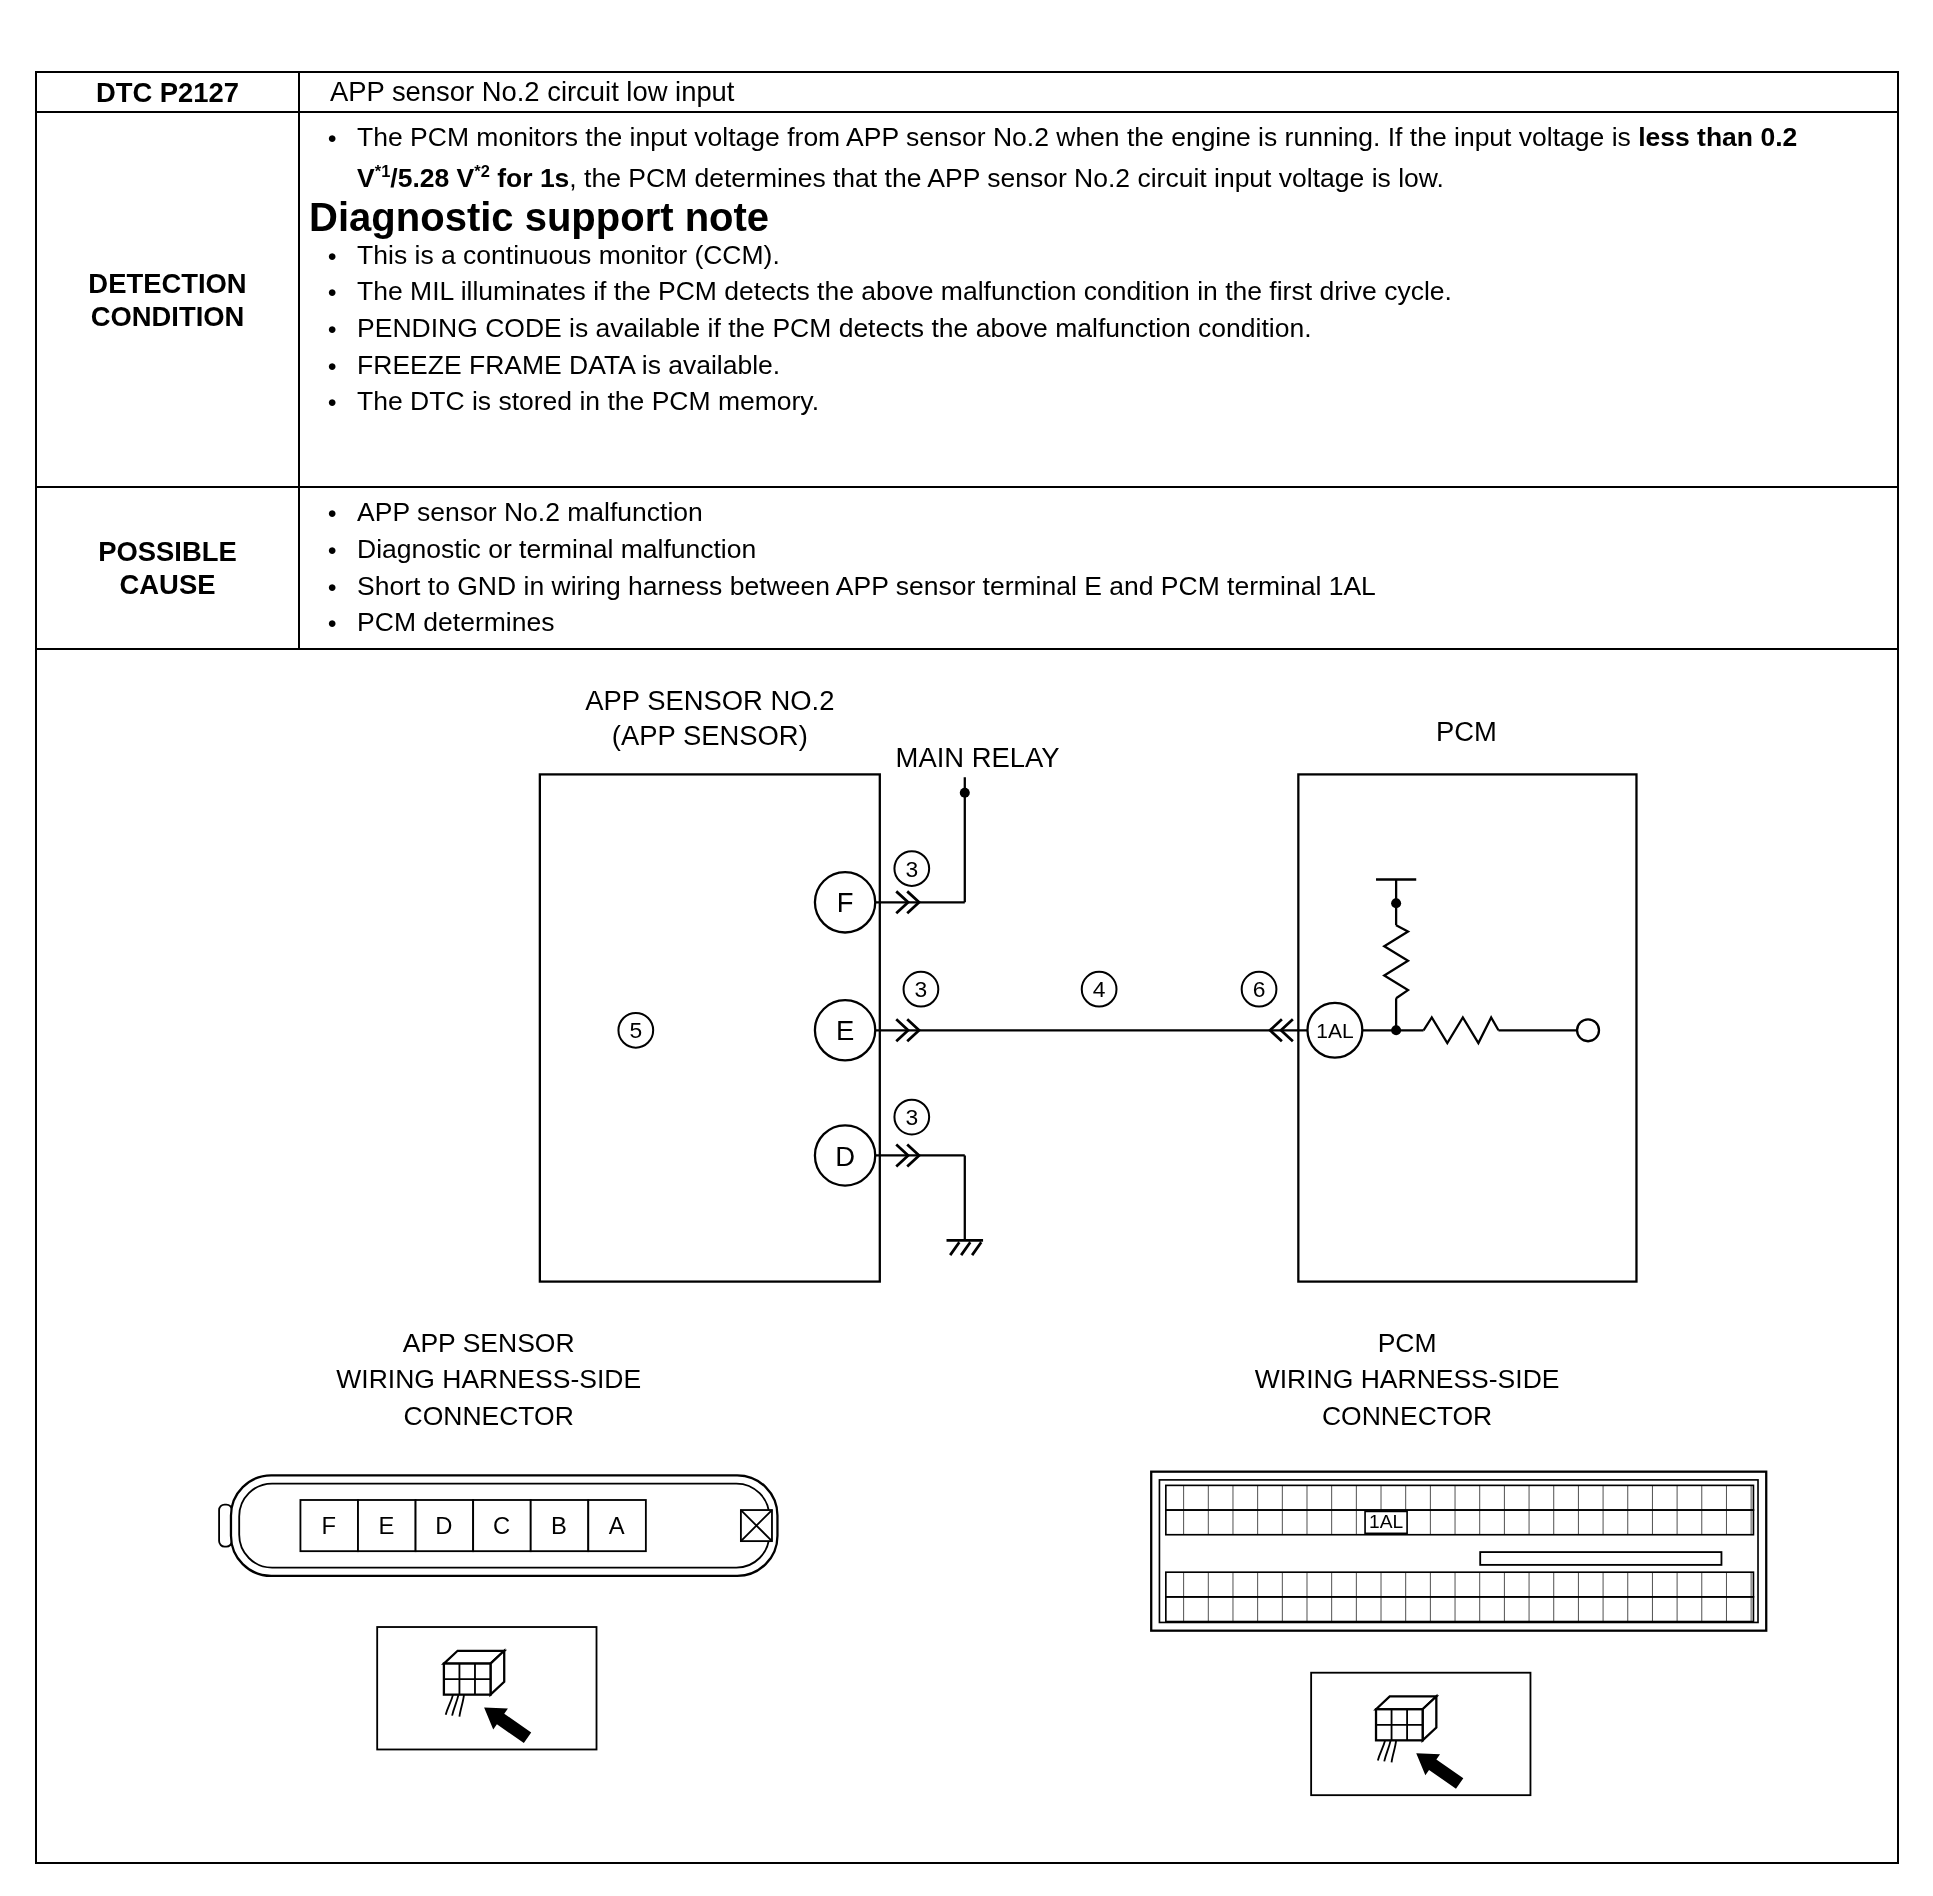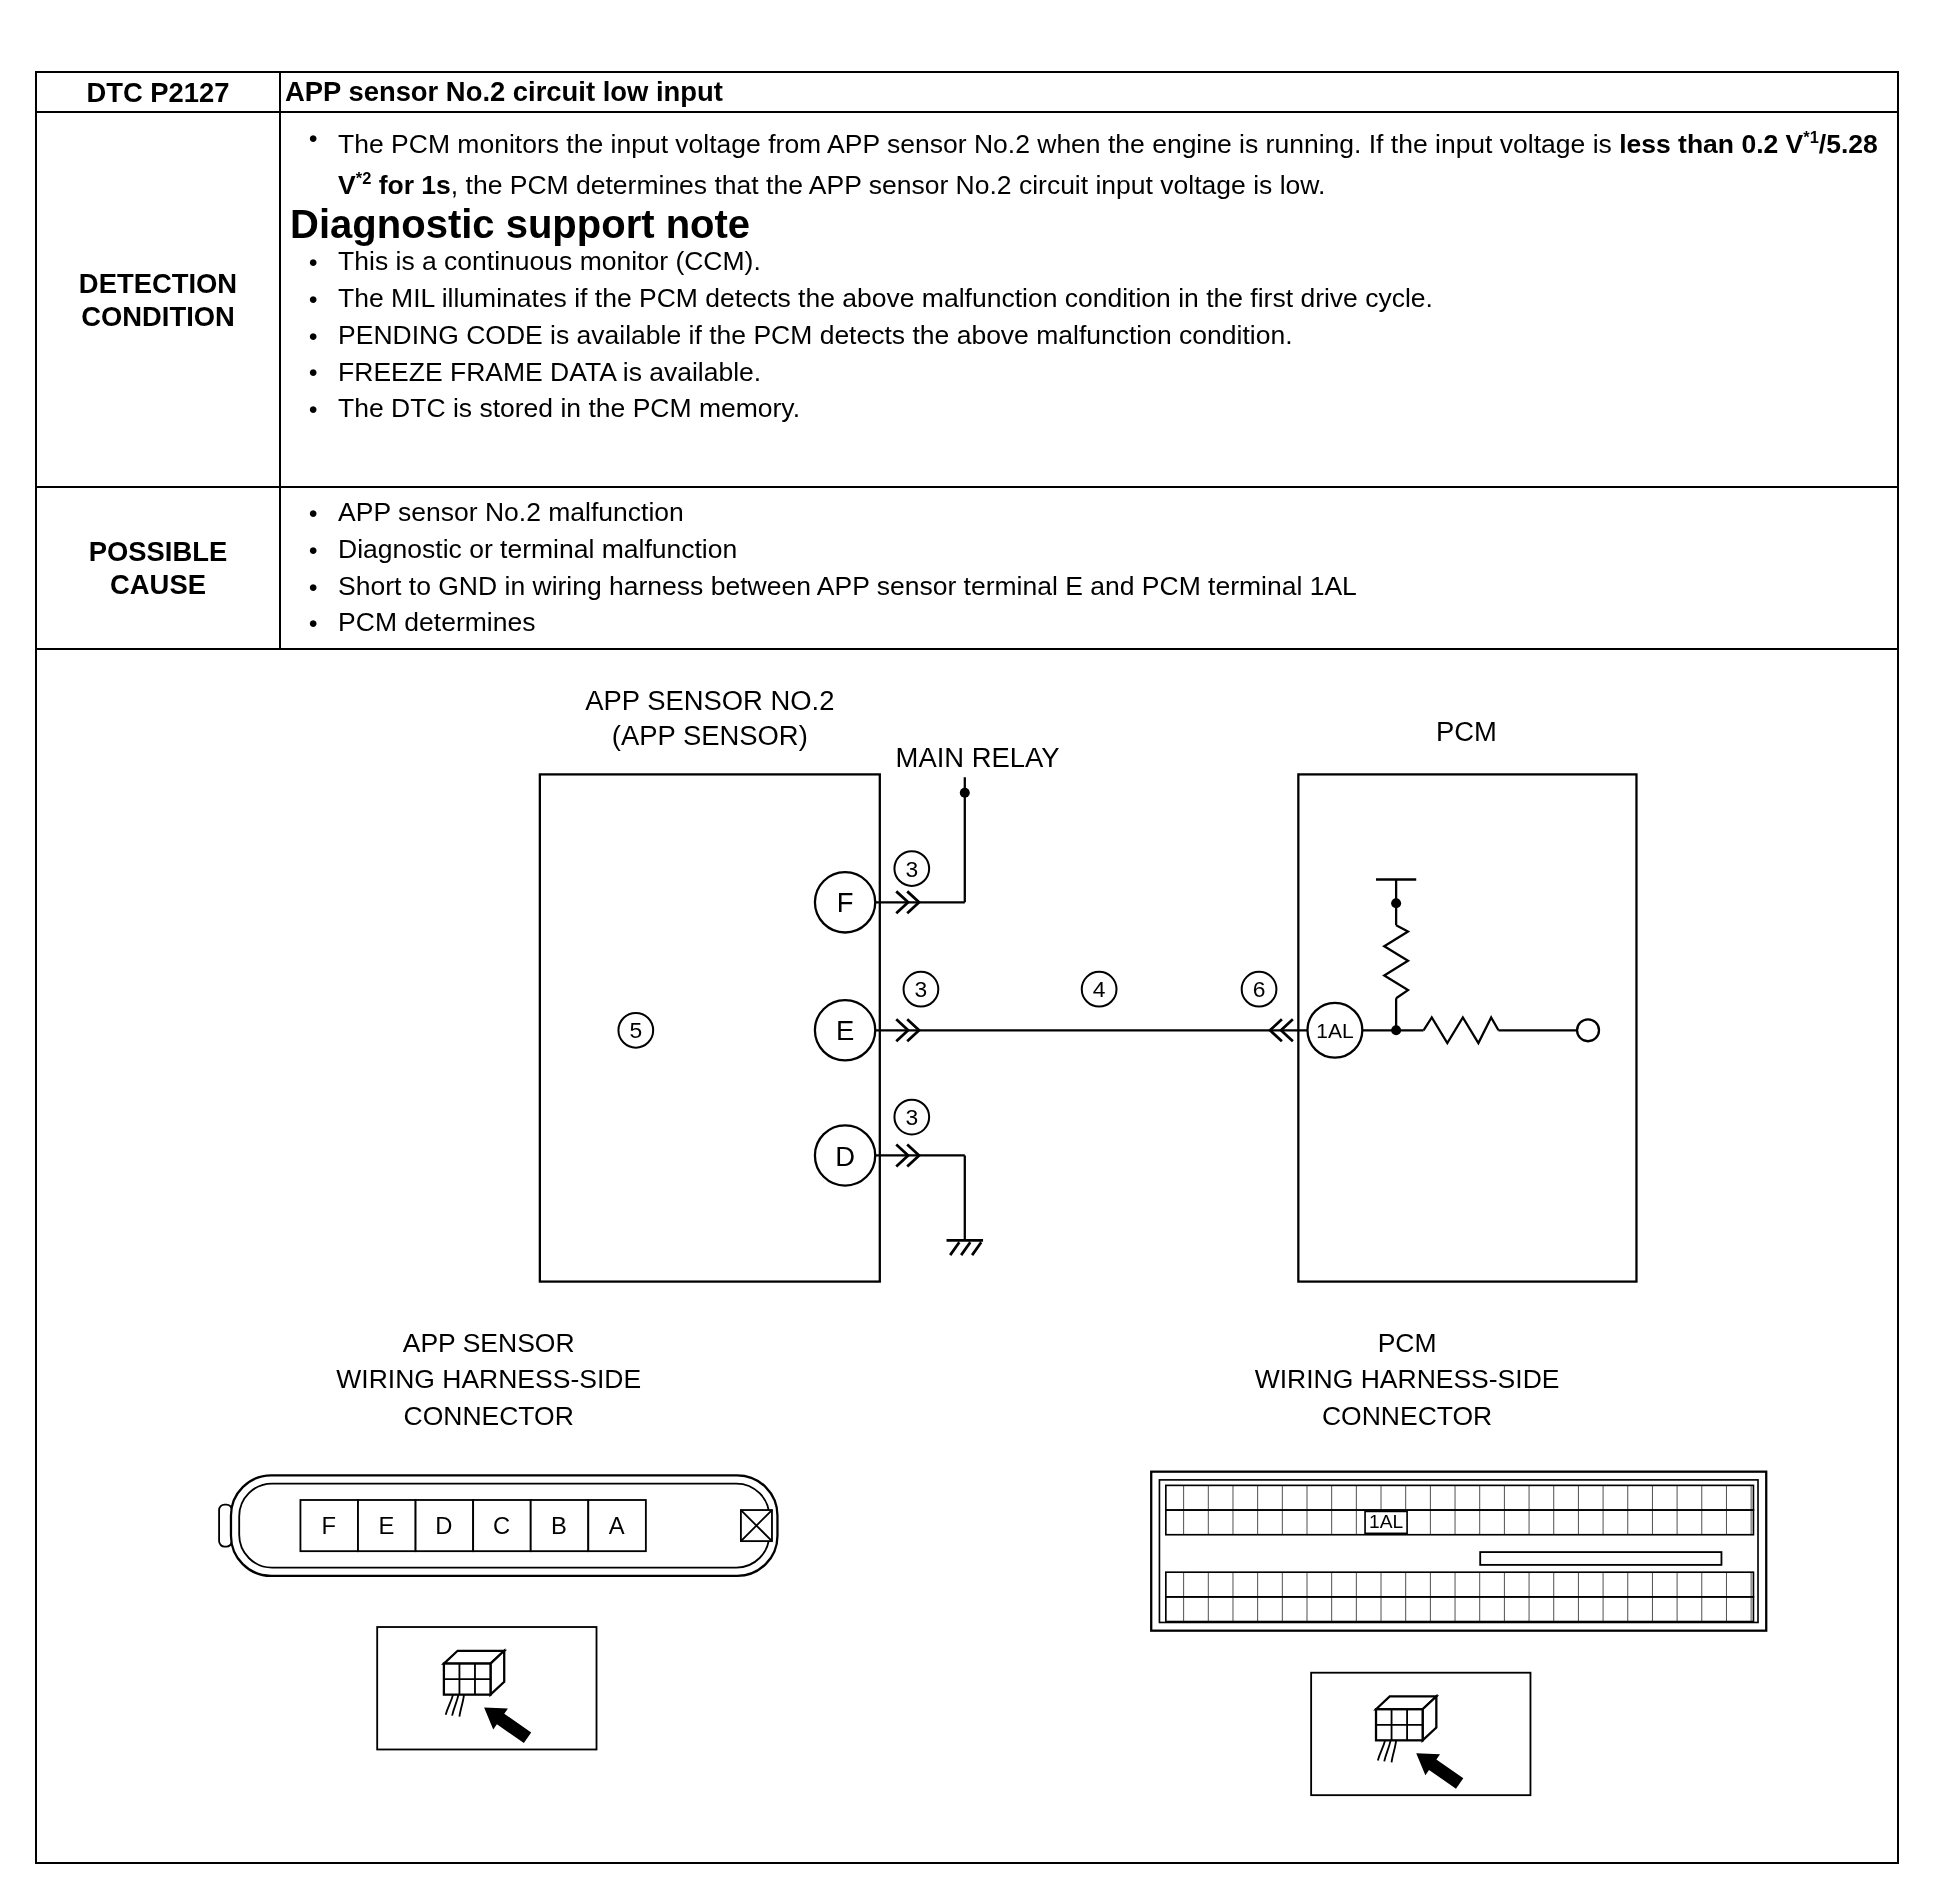--- a/index.html
+++ b/index.html
@@ -4,25 +4,25 @@
 <style>
   * { margin:0; padding:0; box-sizing:border-box; }
   html,body { background:#fff; }
   body { font-family:"Liberation Sans", sans-serif; color:#000; }
   .page { position:relative; width:1933px; height:1897px; background:#fff; overflow:hidden; }
 
   .dtc-table { position:absolute; left:35px; top:71px; width:1864px;
                border-collapse:collapse; table-layout:fixed; }
   .dtc-table th, .dtc-table td { border:2.7px solid #000; background:#fff; }
 
-  .col-head { width:244px; font-weight:bold; font-size:27.4px; text-align:center;
+  .col-head { width:263px; font-weight:bold; font-size:27.4px; text-align:center;
               vertical-align:middle; line-height:33px; }
   .row-dtc { height:40px; }
   .row-dtc .col-head { font-size:27.4px; }
-  .dtc-title-cell { font-weight:bold; font-size:27.4px; padding-left:4px; vertical-align:middle; }
+  .dtc-title-cell { font-weight:normal; font-size:27.4px; padding-left:30px; vertical-align:middle; }
 
   .row-detection { height:375px; }
   .row-cause { height:157px; }
   .body-cell { vertical-align:top; padding:7.3px 14.6px 5.5px 9.1px; font-size:26.5px;margin-top:20px; }
 
   ul.bullets { list-style:none; }
   ul.bullets li { position:relative; padding-left:48px; line-height:34px; margin-bottom:2.7px; }
   ul.bullets li::before { content:"●"; position:absolute; left:18.3px; top:0.9px; font-size:15.5px; }
 
   .support-note { font-size:40px; font-weight:bold; line-height:38px; margin:1.8px 0 1.8px 0; }

